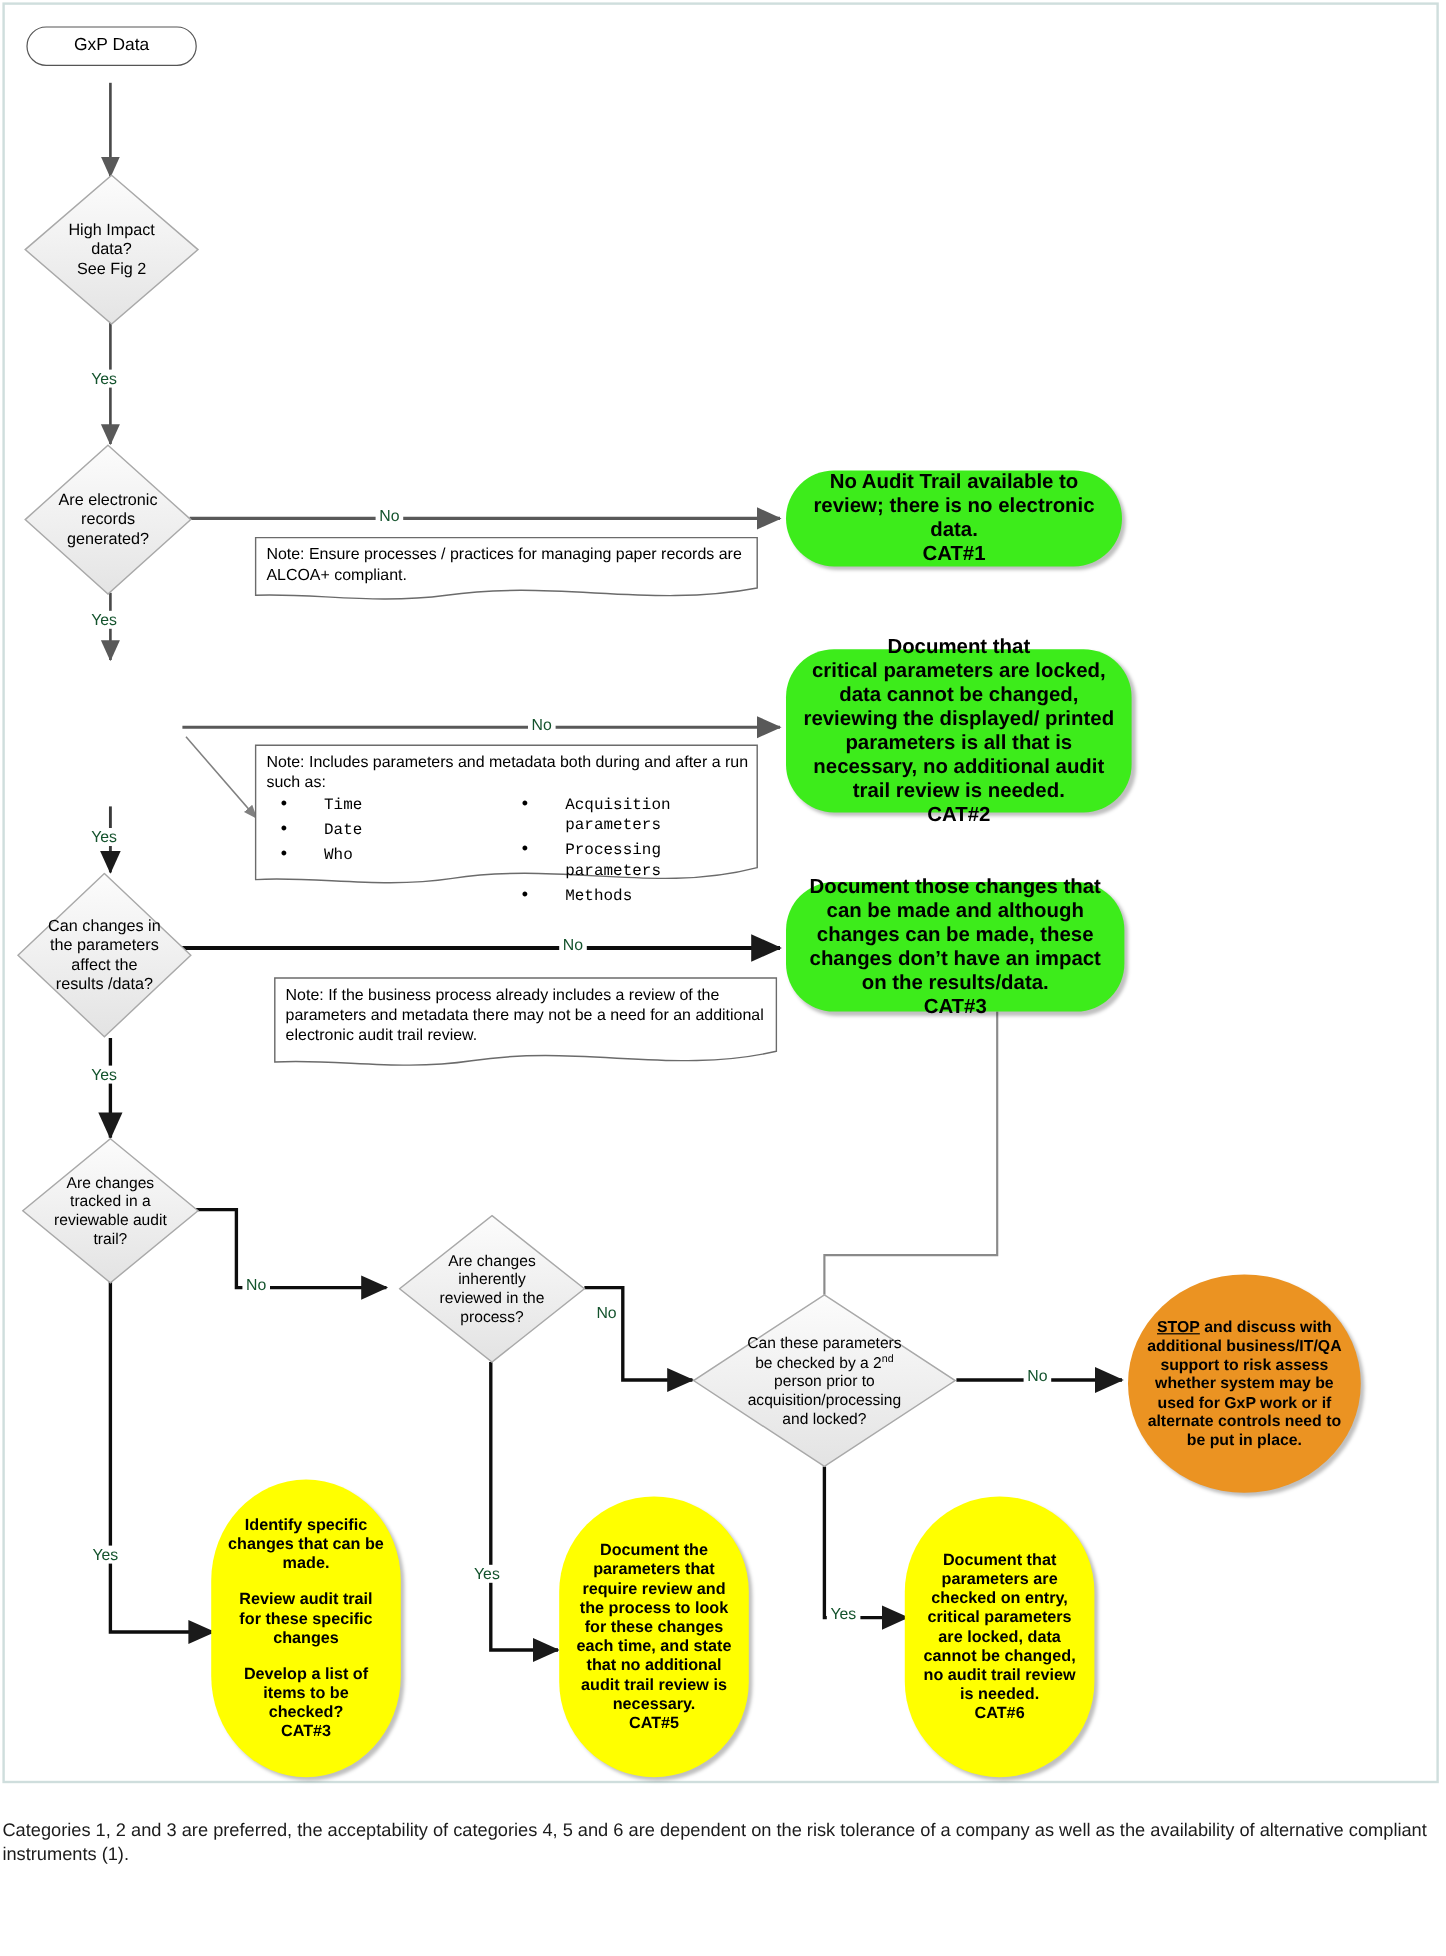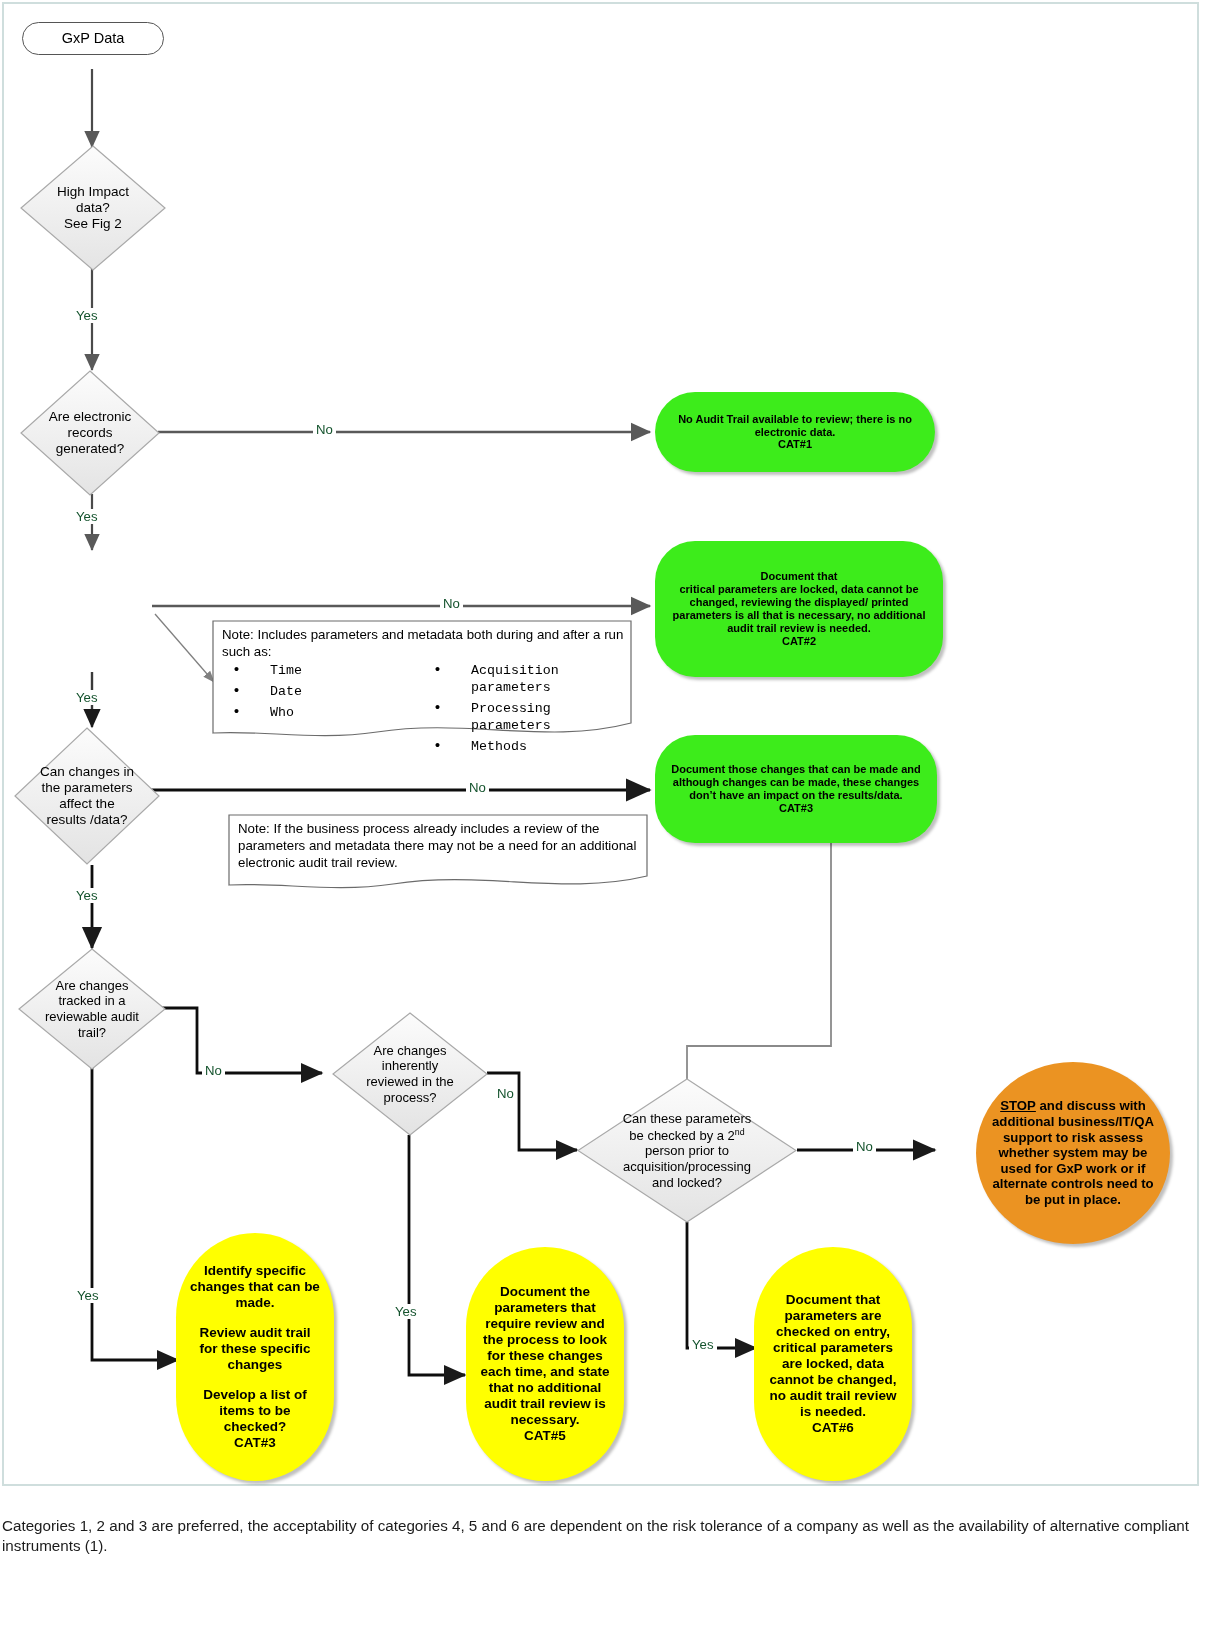--- a/index.html
+++ b/index.html
@@ -19,21 +19,21 @@
   .term{border:1.3px solid #555;border-radius:22px;background:#fff;font-size:14.5px;}
 
   
   .diamond{position:absolute;}
   .diamond .dshape{position:absolute;left:0;top:0;width:100%;height:100%;}
   .diamond .dlabel{position:absolute;left:0;top:0;width:100%;height:100%;
         display:flex;align-items:center;justify-content:center;text-align:center;
         font-size:13.5px;line-height:1.2;color:#000;padding:0 4px;box-sizing:border-box;}
 
   
-  .green{background:#3dec1b;border-radius:40px;font-size:11px;font-weight:600;
+  .green{background:#3dec1b;border-radius:40px;font-size:17px;font-weight:600;
          padding:8px 14px;box-shadow:3px 3px 3px rgba(0,0,0,0.25);}
 
   
   .yellow{background:#ffff00;border-radius:50%/34%;font-size:13.5px;font-weight:600;
           padding:10px 14px;box-shadow:3px 3px 3px rgba(0,0,0,0.25);}
 
   
   .orange{background:#eb9322;border-radius:50%;font-size:13.2px;font-weight:600;
           padding:10px 14px;box-shadow:3px 3px 3px rgba(0,0,0,0.25);}
   .orange u{font-weight:800;}
@@ -231,20 +231,26 @@
   <div class="elabel" style="left:73px;top:690px;">Yes</div>
   <div class="elabel" style="left:466px;top:780px;">No</div>
   <div class="elabel" style="left:73px;top:888px;">Yes</div>
   <div class="elabel" style="left:202px;top:1063px;">No</div>
   <div class="elabel" style="left:494px;top:1086px;">No</div>
   <div class="elabel" style="left:853px;top:1139px;">No</div>
   <div class="elabel" style="left:74px;top:1288px;">Yes</div>
   <div class="elabel" style="left:392px;top:1304px;">Yes</div>
   <div class="elabel" style="left:689px;top:1337px;">Yes</div>
 
+  <div class="note" style="left:212px;top:447px;width:420px;height:50px;">
+    <svg width="420" height="54" viewBox="0 0 420 54">
+      <path d="M1,1 L419,1 L419,43 C330,60 250,36 160,49 C100,57 50,47 1,49 Z" fill="#ffffff" stroke="#6b6b6b" stroke-width="1.2"></path>
+    </svg>
+    <div class="nbody">Note: Ensure processes / practices for managing paper records are ALCOA+ compliant.</div>
+  </div>
 
   <div class="note" style="left:212px;top:620px;width:420px;height:125px;">
     <svg width="420" height="130" viewBox="0 0 420 130">
       <path d="M1,1 L419,1 L419,103 C335,125 255,98 165,112 C105,121 52,110 1,113 Z" fill="#ffffff" stroke="#6b6b6b" stroke-width="1.2"></path>
     </svg>
     <div class="nbody">
       <div>Note: Includes parameters and metadata both during and after a run such as:</div>
       <div class="bullets">
         <div class="bcol">
           <div>Time</div>
@@ -282,21 +288,21 @@
     </div>
   </div>
 
   <div class="node green" style="left:655px;top:735px;width:282px;height:108px;">
     <div>
       <span>Document those changes that can be made and although changes can be made, these changes don’t have an impact on the results/data.</span><br>
       <span>CAT#3</span>
     </div>
   </div>
 
-  <div class="node orange" style="left:976px;top:1062px;width:194px;height:182px;">
+  <div class="node orange" style="left:940px;top:1062px;width:194px;height:182px;">
     <div>
       <u>STOP</u><span> and discuss with additional business/IT/QA support to risk assess whether system may be used for GxP work or if alternate controls need to be put in place.</span>
     </div>
   </div>
 
   <div class="node yellow" style="left:176px;top:1233px;width:158px;height:248px;">
     <div>
       <div>Identify specific changes that can be made.</div>
       <div style="height:14px;"></div>
       <div>Review audit trail for these specific changes</div>

